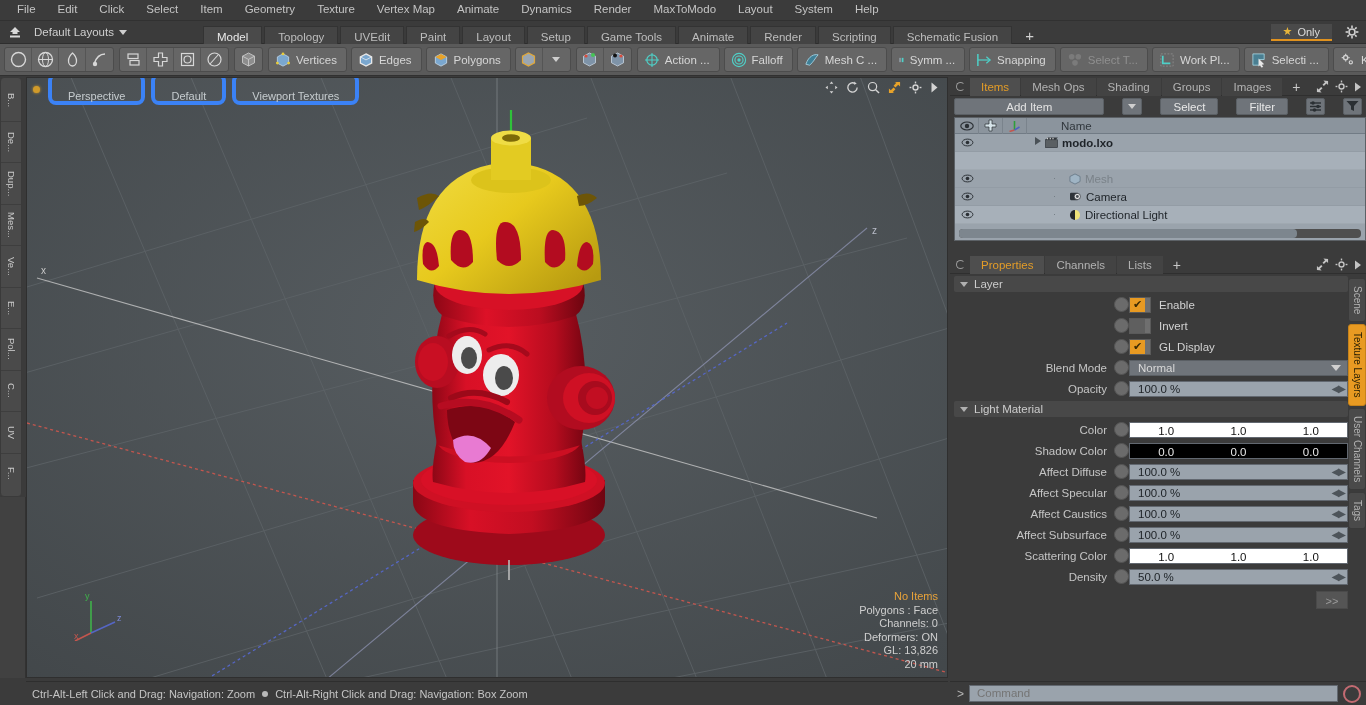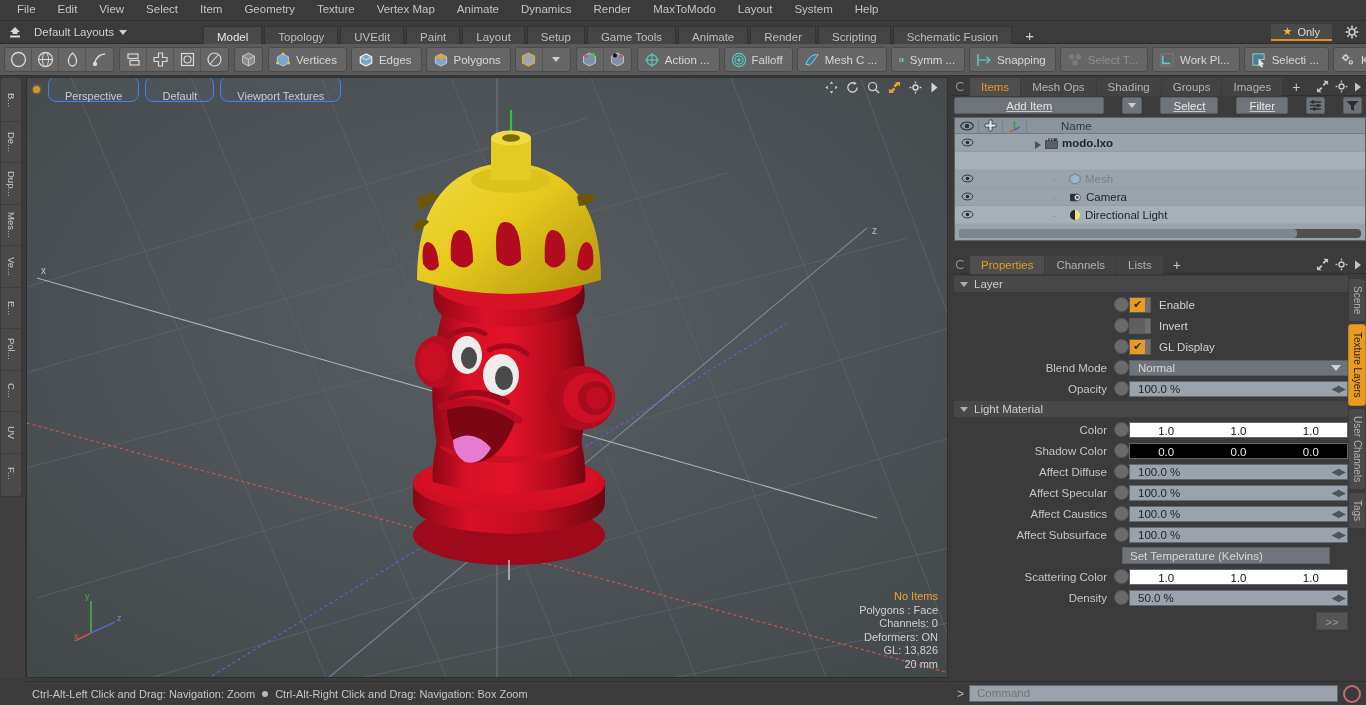--- a/index.html
+++ b/index.html
@@ -81,21 +81,21 @@
     position:absolute; left:26px; top:77px; width:922px; height:601px;
     background:#4a4f52; overflow:hidden; border:1px solid #2f2f2f;
   }
   .vp-header {
     position:absolute; left:0; top:0; width:100%; height:22px;
     display:flex; align-items:center; padding-left:6px; gap:6px; z-index:6;
   }
   .vp-dot { width:7px; height:7px; border-radius:50%; background:#d09a2a; margin-right:2px; box-shadow:0 0 3px #d09a2a;}
   .vp-pill {
     height:15px; line-height:15px; padding:12px 16px; border-radius:8px;
-    border:1px solid #3b82f6; color:#c6cccf; font-size:11px; background:rgba(255,255,255,0.03);
+    border:4px solid #3b82f6; color:#c6cccf; font-size:11px; background:rgba(255,255,255,0.03);
   }
   .vp-icons { position:absolute; right:8px; top:3px; display:flex; align-items:center; gap:8px; z-index:6; }
   .vp-stats {
     position:absolute; right:9px; bottom:6px; text-align:right;
     font-size:11px; line-height:13.5px; color:#cfcfcf; z-index:5;
   }
   .vp-stats .noitems { color:#e8a33a;margin-top:11px; }
   .vp-axis { position:absolute; left:46px; bottom:36px; width:54px; height:52px; z-index:5; }
   .grid-svg { position:absolute; inset:0; z-index:1; }
   .model { position:absolute; left:354px; top:32px; width:260px; height:470px; z-index:3; }
@@ -106,37 +106,37 @@
     height:18px; display:flex; align-items:center; background:#3b3b3b; position:relative;
     border-bottom:1px solid #2f2f2f;
   }
   .pt-dot { width:9px; height:9px; border:1.5px solid #9a9a9a; border-radius:50%; margin:0 5px 0 6px; border-right-color:transparent; }
   .ptab { padding:0 11px; height:18px; line-height:18px; font-size:11.5px; color:#b2b2b2; background:#434343; margin-right:1px; }
   .ptab.active { background:#4e4e4e; color:#e39c28; }
   .ptab.plus { background:transparent; color:#c8c8c8; font-size:14px; padding:0 9px; }
   .pt-right { position:absolute; right:4px; top:2px; display:flex; align-items:center; gap:6px; }
 
   .items-panel { top:78px; height:175px; }
-  .additem-row { display:flex; align-items:flex-end; height:20px; padding:2px 4px; gap:18px;text-decoration:underline; }
+  .additem-row { display:flex; align-items:center; height:20px; padding:2px 4px; gap:18px; }
   .additem {
     flex:1; height:17px; line-height:17px; text-align:center; background:#6f747a; color:#e2e2e2;
     font-size:11.5px; border-radius:2px; border:1px solid #5b6065;
   }
   .additem-arrow { width:20px; height:17px; background:#6f747a; border:1px solid #5b6065; border-radius:2px; display:flex; align-items:center; justify-content:center; }
   .mini-btn { height:17px; padding:0 12px; line-height:17px; background:#6f747a; color:#e8e8e8; font-size:11.5px; border:1px solid #5b6065; border-radius:2px; }
   .ico-btn { width:19px; height:17px; background:#6f747a; border:1px solid #5b6065; border-radius:2px; display:flex; align-items:center; justify-content:center; }
 
   .tree { margin:1px 0 0 4px; background:#9aa3ac; border:1px solid #5c6166; height:124px; position:relative; }
   .tree-head { display:flex; height:16px; background:#8b949d; border-bottom:1px solid #717b85; align-items:center; }
   .th-col { width:24px; display:flex; align-items:center; justify-content:center; border-right:1px solid #7a838c; height:16px; }
   .th-name { flex:1; padding-left:34px; font-size:11.5px; color:#31373d; line-height:16px; }
   .trow { display:flex; height:18px; align-items:center; border-bottom:1px solid rgba(0,0,0,0.04); }
   .trow.sel { background:#a7b0b9; }
   .tc { width:24px; display:flex; align-items:center; justify-content:center; height:18px; }
-  .tname { flex:1; display:flex; align-items:flex-end; gap:4px; font-size:11.5px; color:#1e2328; }
+  .tname { flex:1; display:flex; align-items:flex-start; gap:4px; font-size:11.5px; color:#1e2328; }
   .tname.bold { font-weight:bold; }
   .tname.dim { color:#7a8289; }
   .tri { width:0;height:0;border-top:4px solid transparent;border-bottom:4px solid transparent;border-left:6px solid #4a5157; }
   .tri.open { border-left:4px solid transparent;border-right:4px solid transparent;border-top:6px solid #4a5157; border-bottom:none; }
   .hscroll { position:absolute; left:4px; right:4px; bottom:2px; height:9px; background:#4f4f4f; border-radius:4px; }
   .hscroll i { position:absolute; left:0; top:0; height:9px; width:84%; background:#7d868e; border-radius:4px; display:block; }
 
   .props-panel { top:256px; height:418px; }
   .sect-head {
     display:flex; align-items:center; gap:6px; height:16px; margin:2px 18px 2px 4px;
@@ -200,21 +200,21 @@
   .left-fill { position:absolute; left:0; top:497px; width:26px; height:181px; background:#414141; border-right:1px solid #323232; }
 </style>
 </head>
 <body>
 
 <div class="app">
 
   <div class="menubar" id="menubar">
       <div class="mi">File</div>
       <div class="mi">Edit</div>
-      <div class="mi">View</div>
+      <div class="mi">Click</div>
       <div class="mi">Select</div>
       <div class="mi">Item</div>
       <div class="mi">Geometry</div>
       <div class="mi">Texture</div>
       <div class="mi">Vertex Map</div>
       <div class="mi">Animate</div>
       <div class="mi">Dynamics</div>
       <div class="mi">Render</div>
       <div class="mi">MaxToModo</div>
       <div class="mi">Layout</div>
@@ -937,23 +937,20 @@
         </div>
         <div class="prow">
           <span class="plabel">Affect Subsurface</span>
           <span class="knob"></span>
           <span class="field">
             <span>100.0 %</span>
             <span class="spin">◀▶</span>
           </span>
         </div>
         <div class="prow">
-          <span class="btn-wide">Set Temperature (Kelvins)</span>
-        </div>
-        <div class="prow">
           <span class="plabel">Scattering Color</span>
           <span class="knob"></span>
           <span class="colorfield white">
             <span class="cf-cell">1.0</span>
             <span class="cf-cell">1.0</span>
             <span class="cf-cell">1.0</span>
           </span>
         </div>
         <div class="prow">
           <span class="plabel">Density</span>

